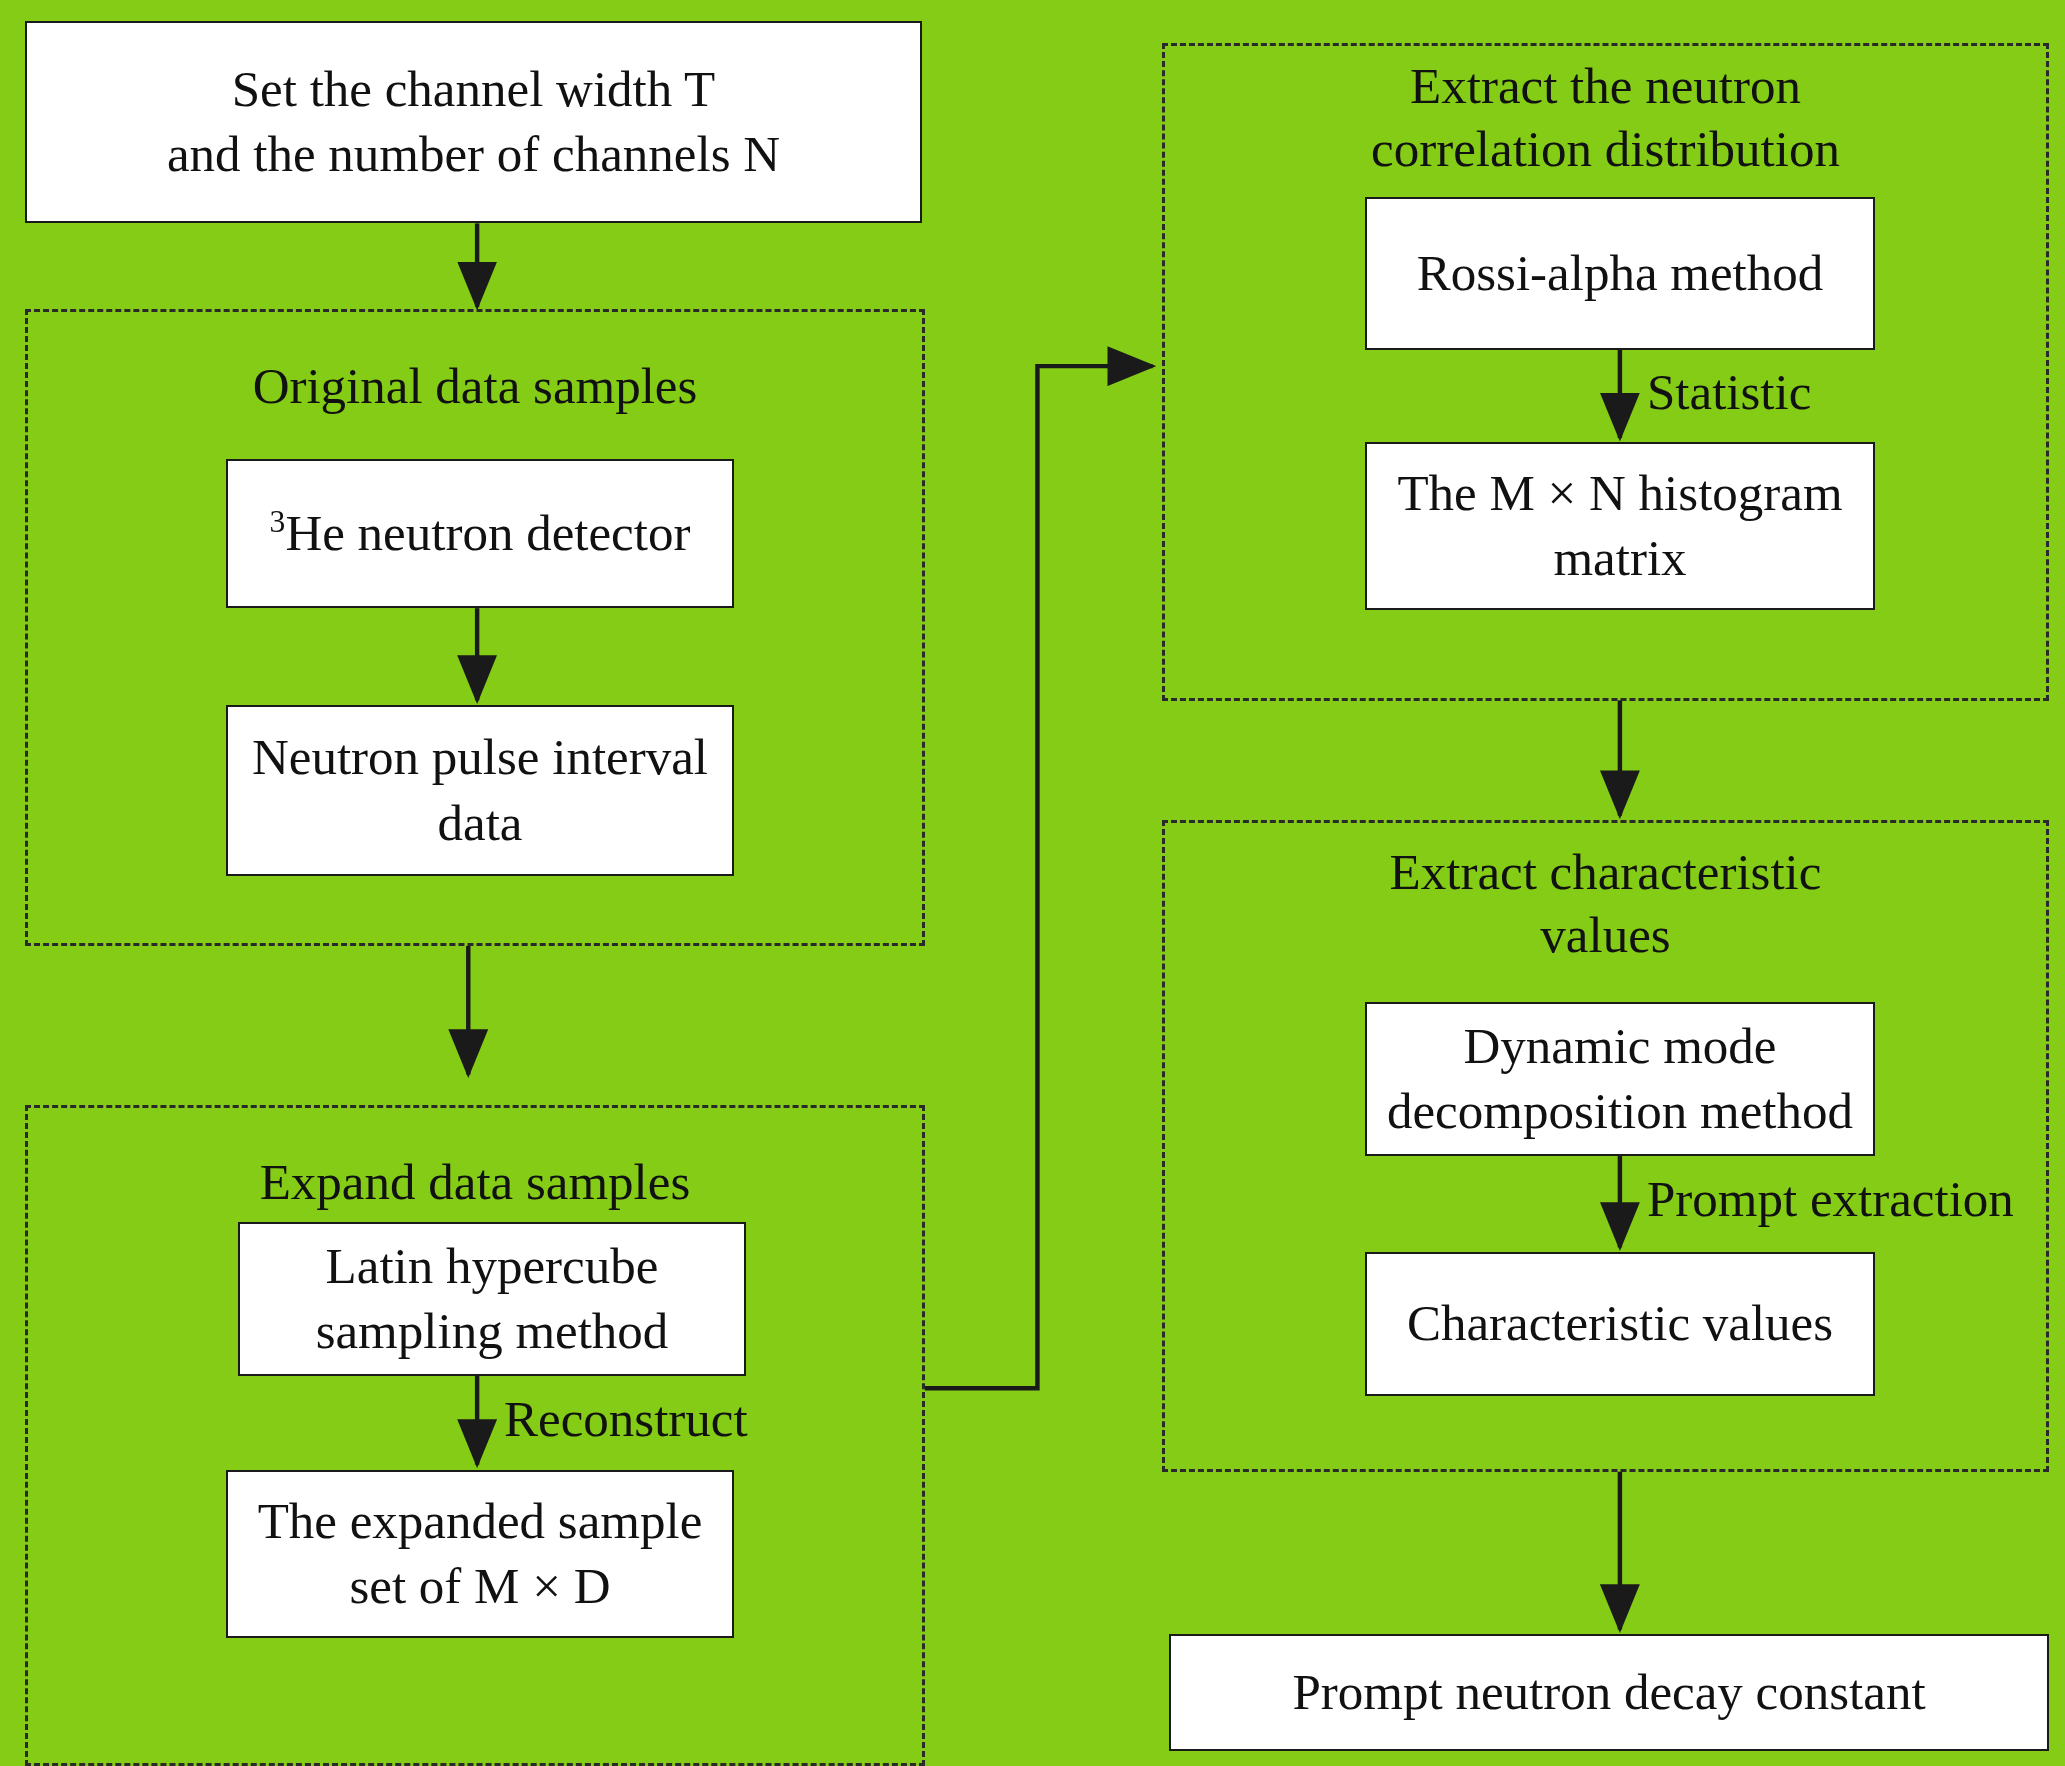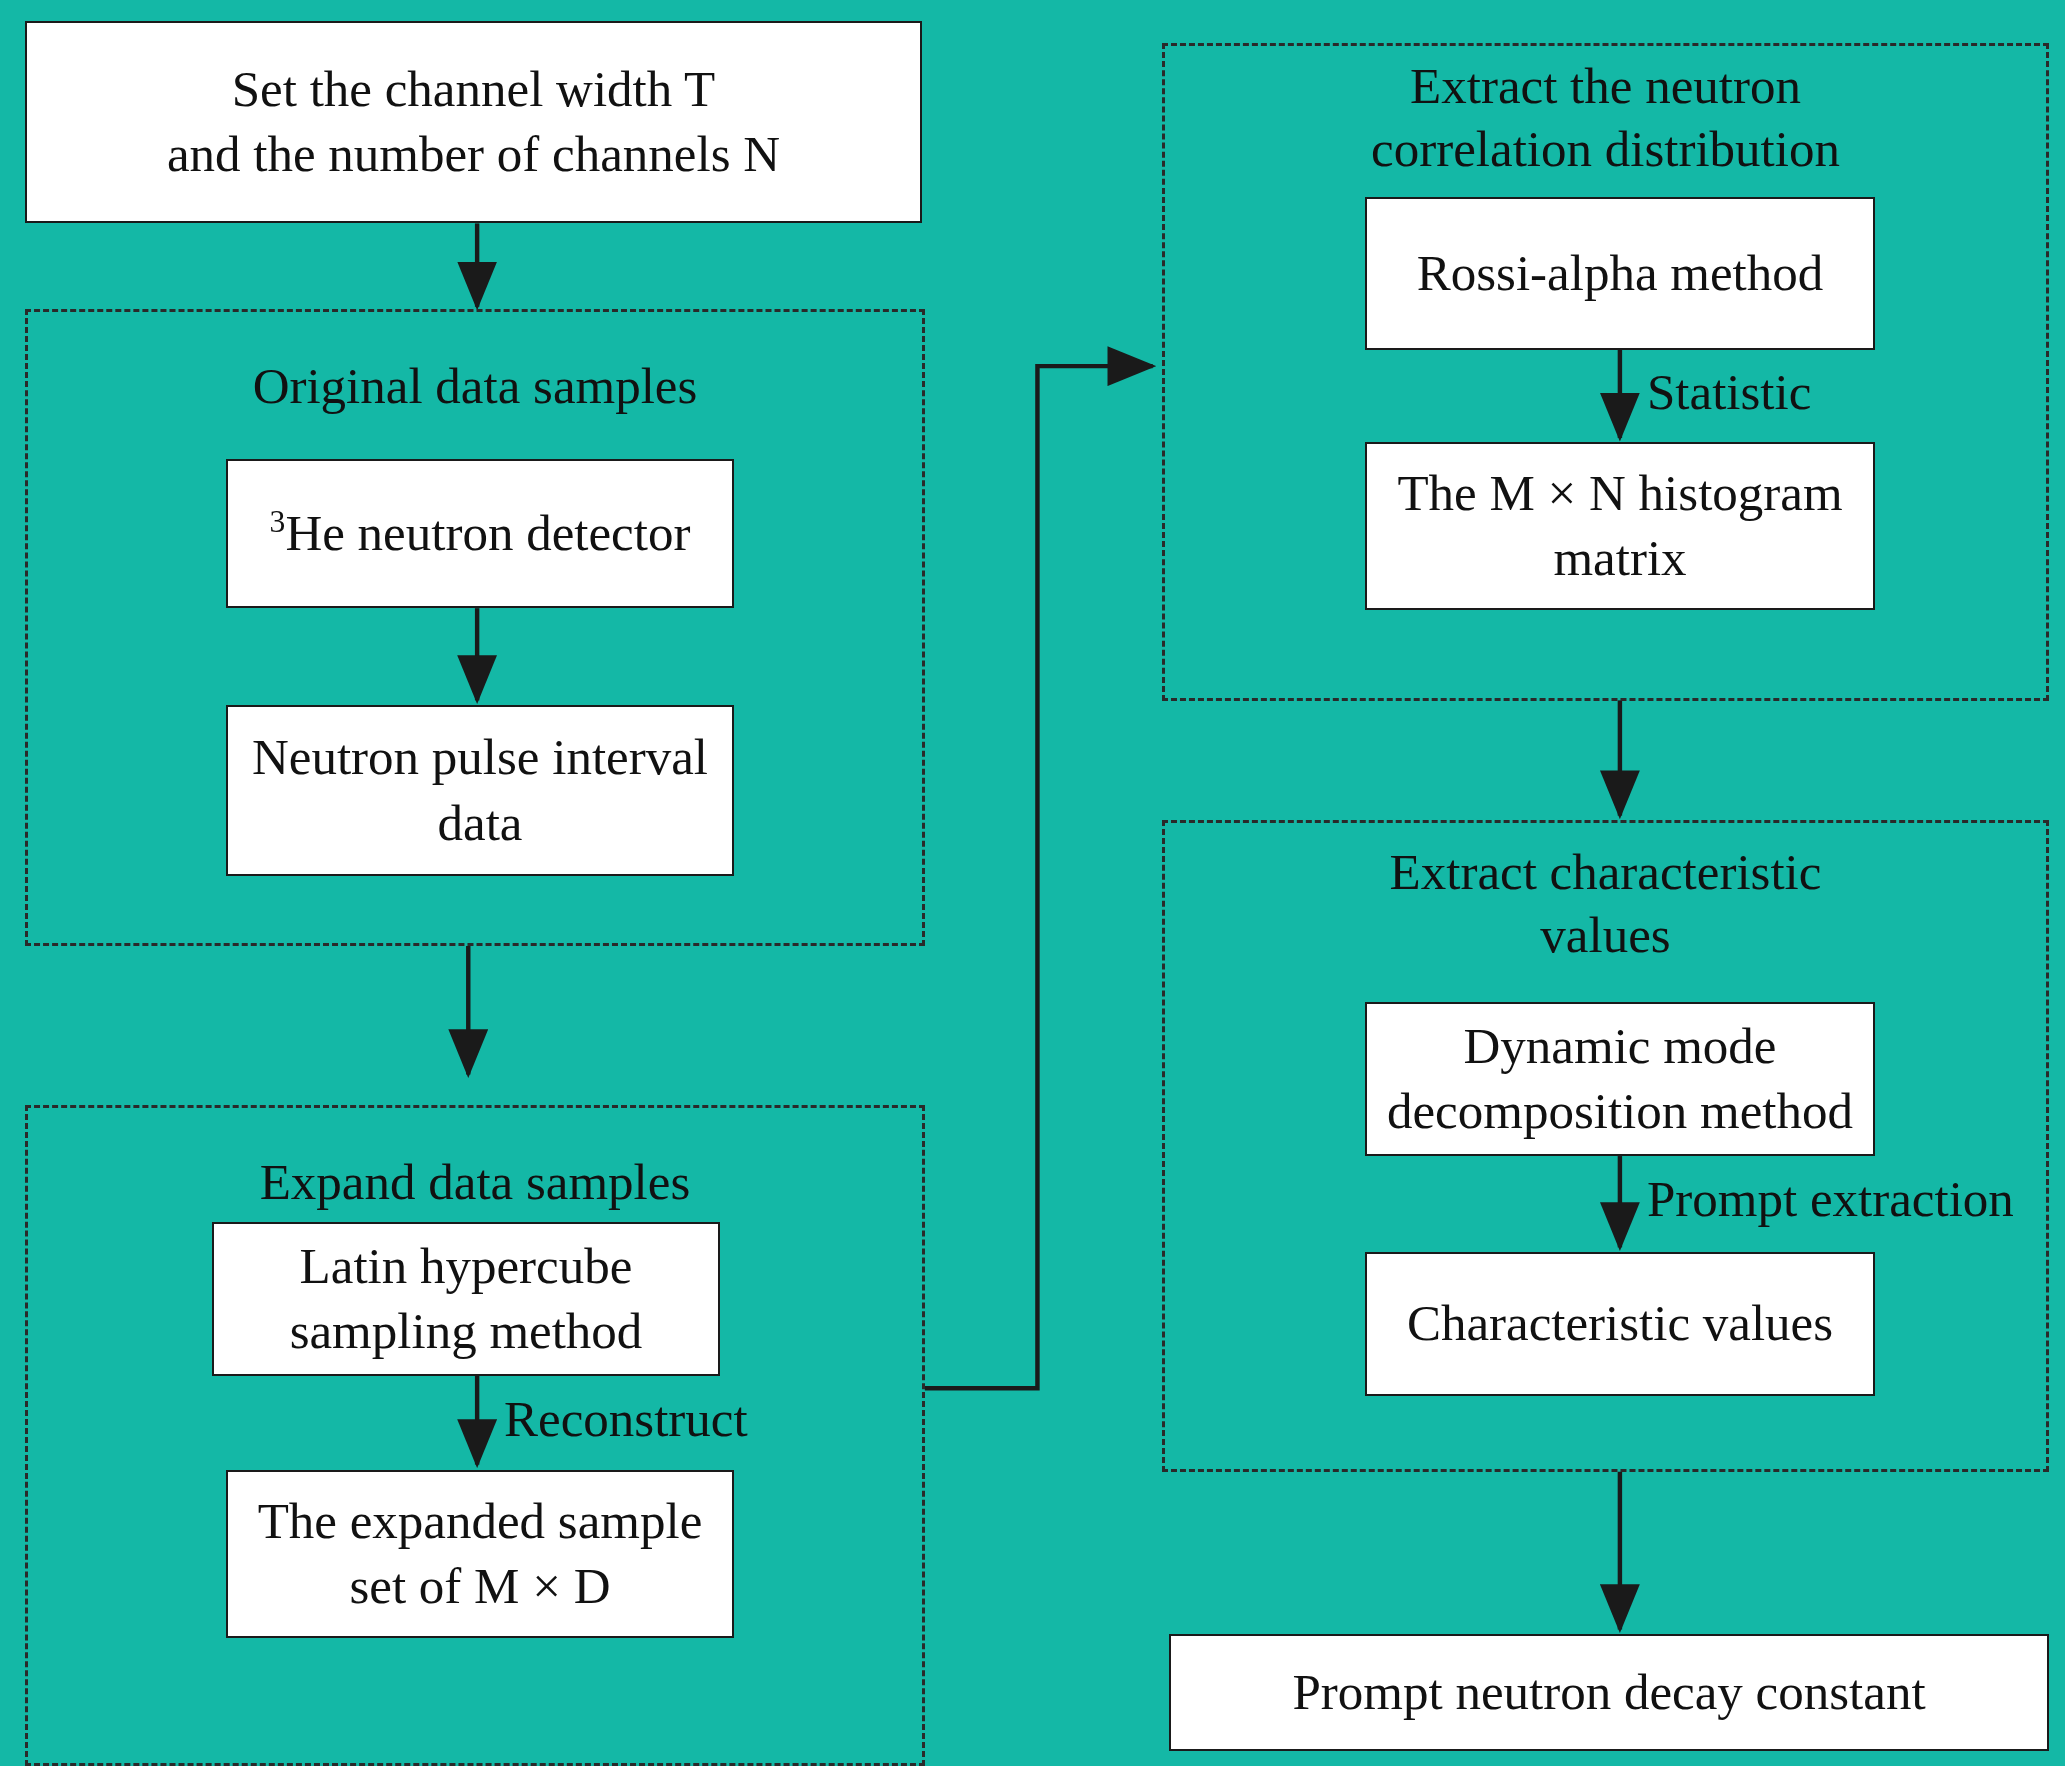--- a/index.html
+++ b/index.html
@@ -4,21 +4,21 @@
 <style>
   html, body {
     margin: 0;
     padding: 0;
     background: #ffffff;
   }
   #page {
     position: relative;
     width: 2066px;
     height: 1766px;
-    background: #14b8a6;
+    background: #84cc16;
     font-family: "Liberation Serif", "DejaVu Serif", serif;
     overflow: hidden;
   }
   #page svg {
     position: absolute;
     top: 0;
     left: 0;
     width: 2066px;
     height: 1766px;
   }
@@ -108,21 +108,21 @@
 
   <div class="node-box t-58" style="left:226px; top:705px; width:508px; height:171px;">
     <span style="white-space: pre-line;">Neutron pulse interval
 data</span>
   </div>
 
   <div class="dashed-group" style="left:25px; top:1105px; width:900px; height:661px;"></div>
 
   <div class="group-label t-58" style="left:25px; top:1151px; width:900px;">Expand data samples</div>
 
-  <div class="node-box t-58" style="left:212px; top:1222px; width:508px; height:154px;">
+  <div class="node-box t-58" style="left:238px; top:1222px; width:508px; height:154px;">
     <span style="white-space: pre-line;">Latin hypercube
 sampling method</span>
   </div>
 
   <div class="edge-label t-58" style="left:504px; top:1390px;">Reconstruct</div>
 
   <div class="node-box t-58" style="left:226px; top:1470px; width:508px; height:168px;">
     <span style="white-space: pre-line;">The expanded sample
 set of M × D</span>
   </div>

